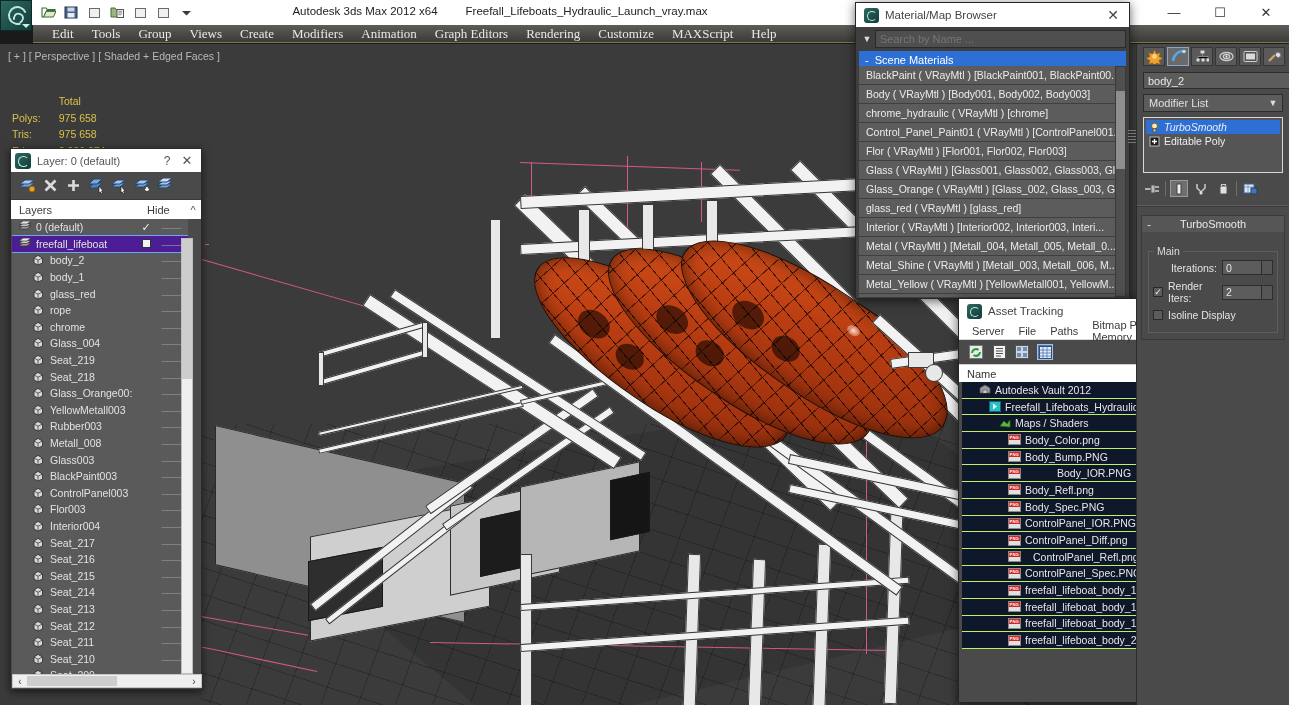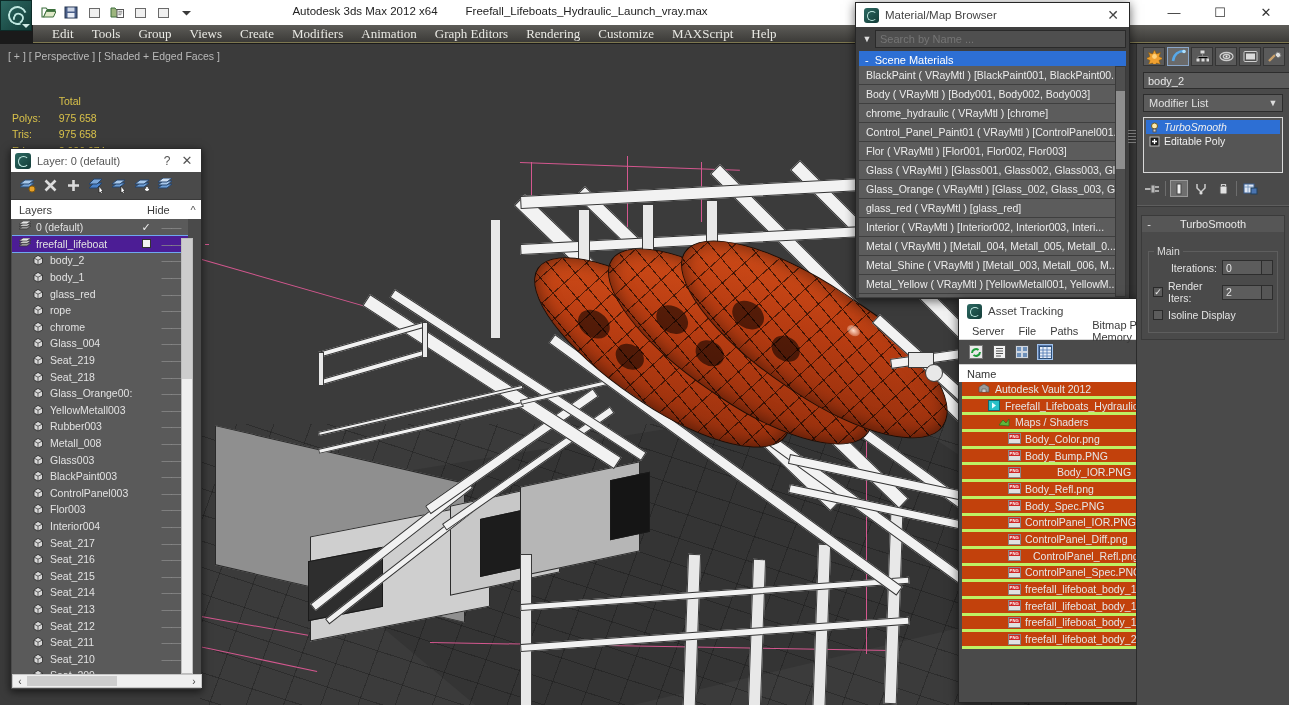--- a/index.html
+++ b/index.html
@@ -155,21 +155,21 @@
   .aw-tools { height:24px; background:#4a4a4a; display:flex; align-items:center; gap:7px; padding:0 9px; }
   .aw-tools .ti { width:16px; height:16px; display:flex; align-items:center; justify-content:center; }
   .aw-tools .spacer { flex:1; }
   .aw-head { height:18px; background:#fff; display:flex; align-items:center; font-size:11px; color:#333;
      border-top:1px solid #cfcfcf; }
   .aw-head .n { flex:1; padding-left:8px; }
   .aw-head .s { width:44px; padding-left:5px; border-left:1px solid #cfcfcf; }
   .aw-head .sc { width:15px; text-align:center; color:#555; font-size:9px; }
   .aw-list { position:absolute; left:3px; top:83px; width:310px; height:279px; overflow:hidden; }
   .arow { height:16.7px; display:flex; align-items:center; font-size:10.5px; color:#e6e6e6;
-     border-bottom:3px solid #bef264; background:#c2410c; }
+     border-bottom:1px solid #bef264; background:#0f172a;text-align:center; }
   .arow .nm { flex:1; display:flex; align-items:center; overflow:hidden; white-space:nowrap; }
   .arow .st { width:48px; padding-left:5px; border-left:1px solid #3f3f3f; color:#e6e6e6; }
   .aw-vscroll { position:absolute; right:3px; top:83px; width:12px; height:279px; background:#efefef;
      border:1px solid #c0c0c0; }
   .aw-vscroll .thumb { position:absolute; left:0; top:150px; width:10px; height:60px; background:#cfcfcf; }
 
   
   .cmdPanel { position:absolute; left:1136px; top:44px; width:153px; height:661px; background:#4a4a4a;
      border-left:1px solid #2b2b2b; }
   .cp-tabs { height:22px; display:flex; align-items:center; gap:2px; padding:3px 4px 0 6px; }

